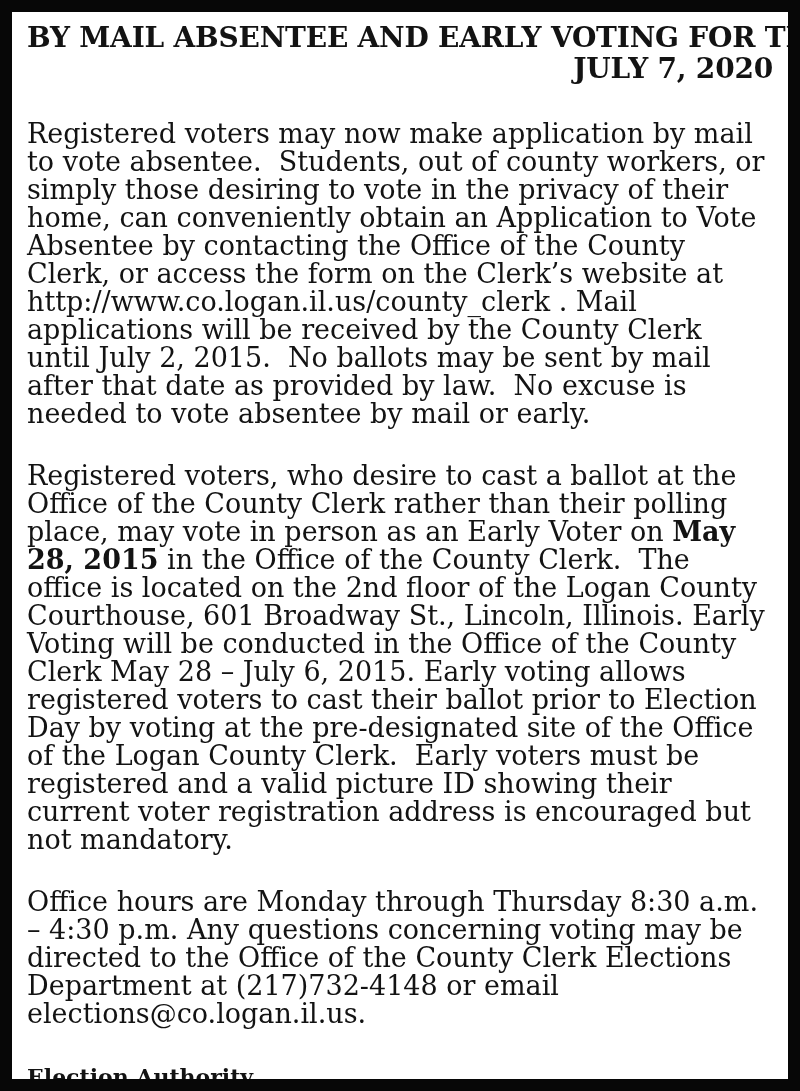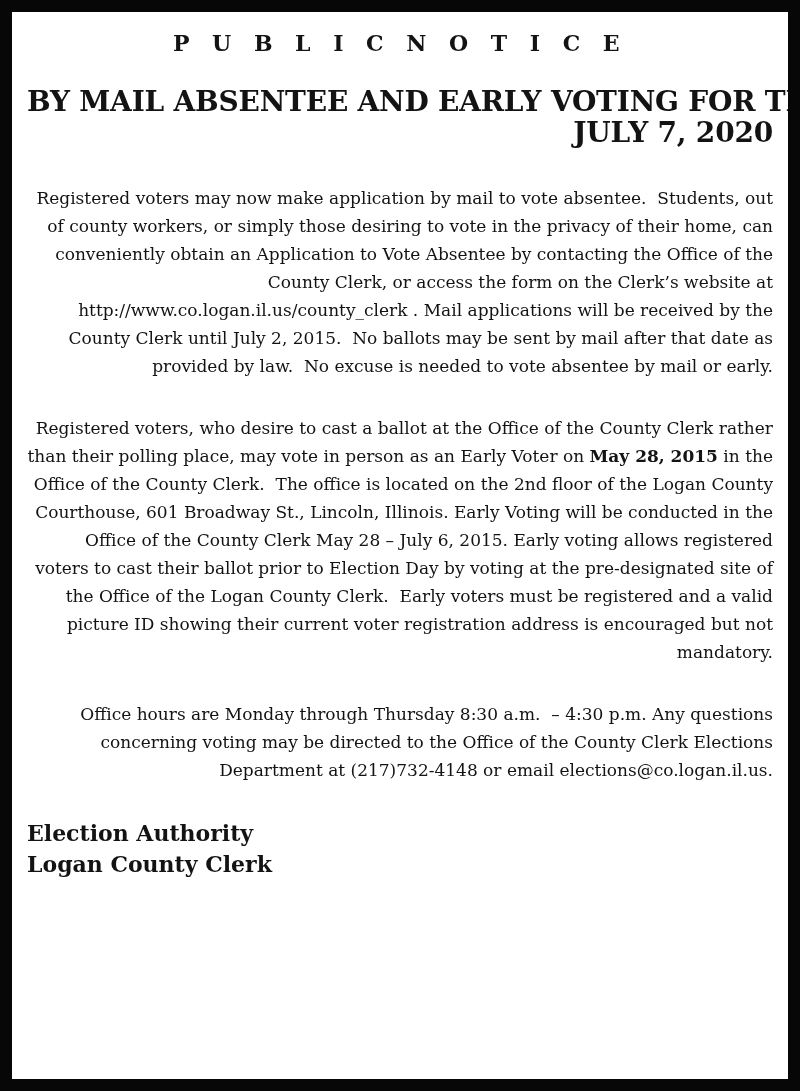--- a/index.html
+++ b/index.html
@@ -29,40 +29,39 @@
   .notice-heading {
     text-align: right;
     font-weight: bold;
     font-size: 28px;
     line-height: 31px;
     letter-spacing: -0.2px;
     margin-bottom: 36px;
   }
   .heading-line { white-space: nowrap; }
   .notice-body p {
-    font-size: 17px;
+    font-size: 27px;
     line-height: 28px;
     white-space: pre-wrap;
     margin-bottom: 34px;
-    text-align: right;
+    text-align: left;
   }
   .notice-body b { font-weight: bold; }
   .signature-block {
     font-weight: bold;
     font-size: 22px;
     line-height: 31px;
     margin-top: 0;
   }
 </style>
 </head>
 <body>
 
 <div class="notice-page">
 
-  <div class="notice-title">P U B L I C   N O T I C E</div>
 
   <div class="notice-heading">
     <div class="heading-line">BY MAIL ABSENTEE AND EARLY VOTING FOR THE</div>
     <div class="heading-line">JULY 7, 2020</div>
   </div>
 
   <div class="notice-body">
 
     <p><span>Registered voters may now make application by mail to vote absentee.  Students, out of county workers, or simply those desiring to vote in the privacy of their home, can conveniently obtain an Application to Vote Absentee by contacting the Office of the County Clerk, or access the form on the Clerk’s website at http://www.co.logan.il.us/county_clerk . Mail applications will be received by the County Clerk until July 2, 2015.  No ballots may be sent by mail after that date as provided by law.  No excuse is needed to vote absentee by mail or early.</span></p>
 

